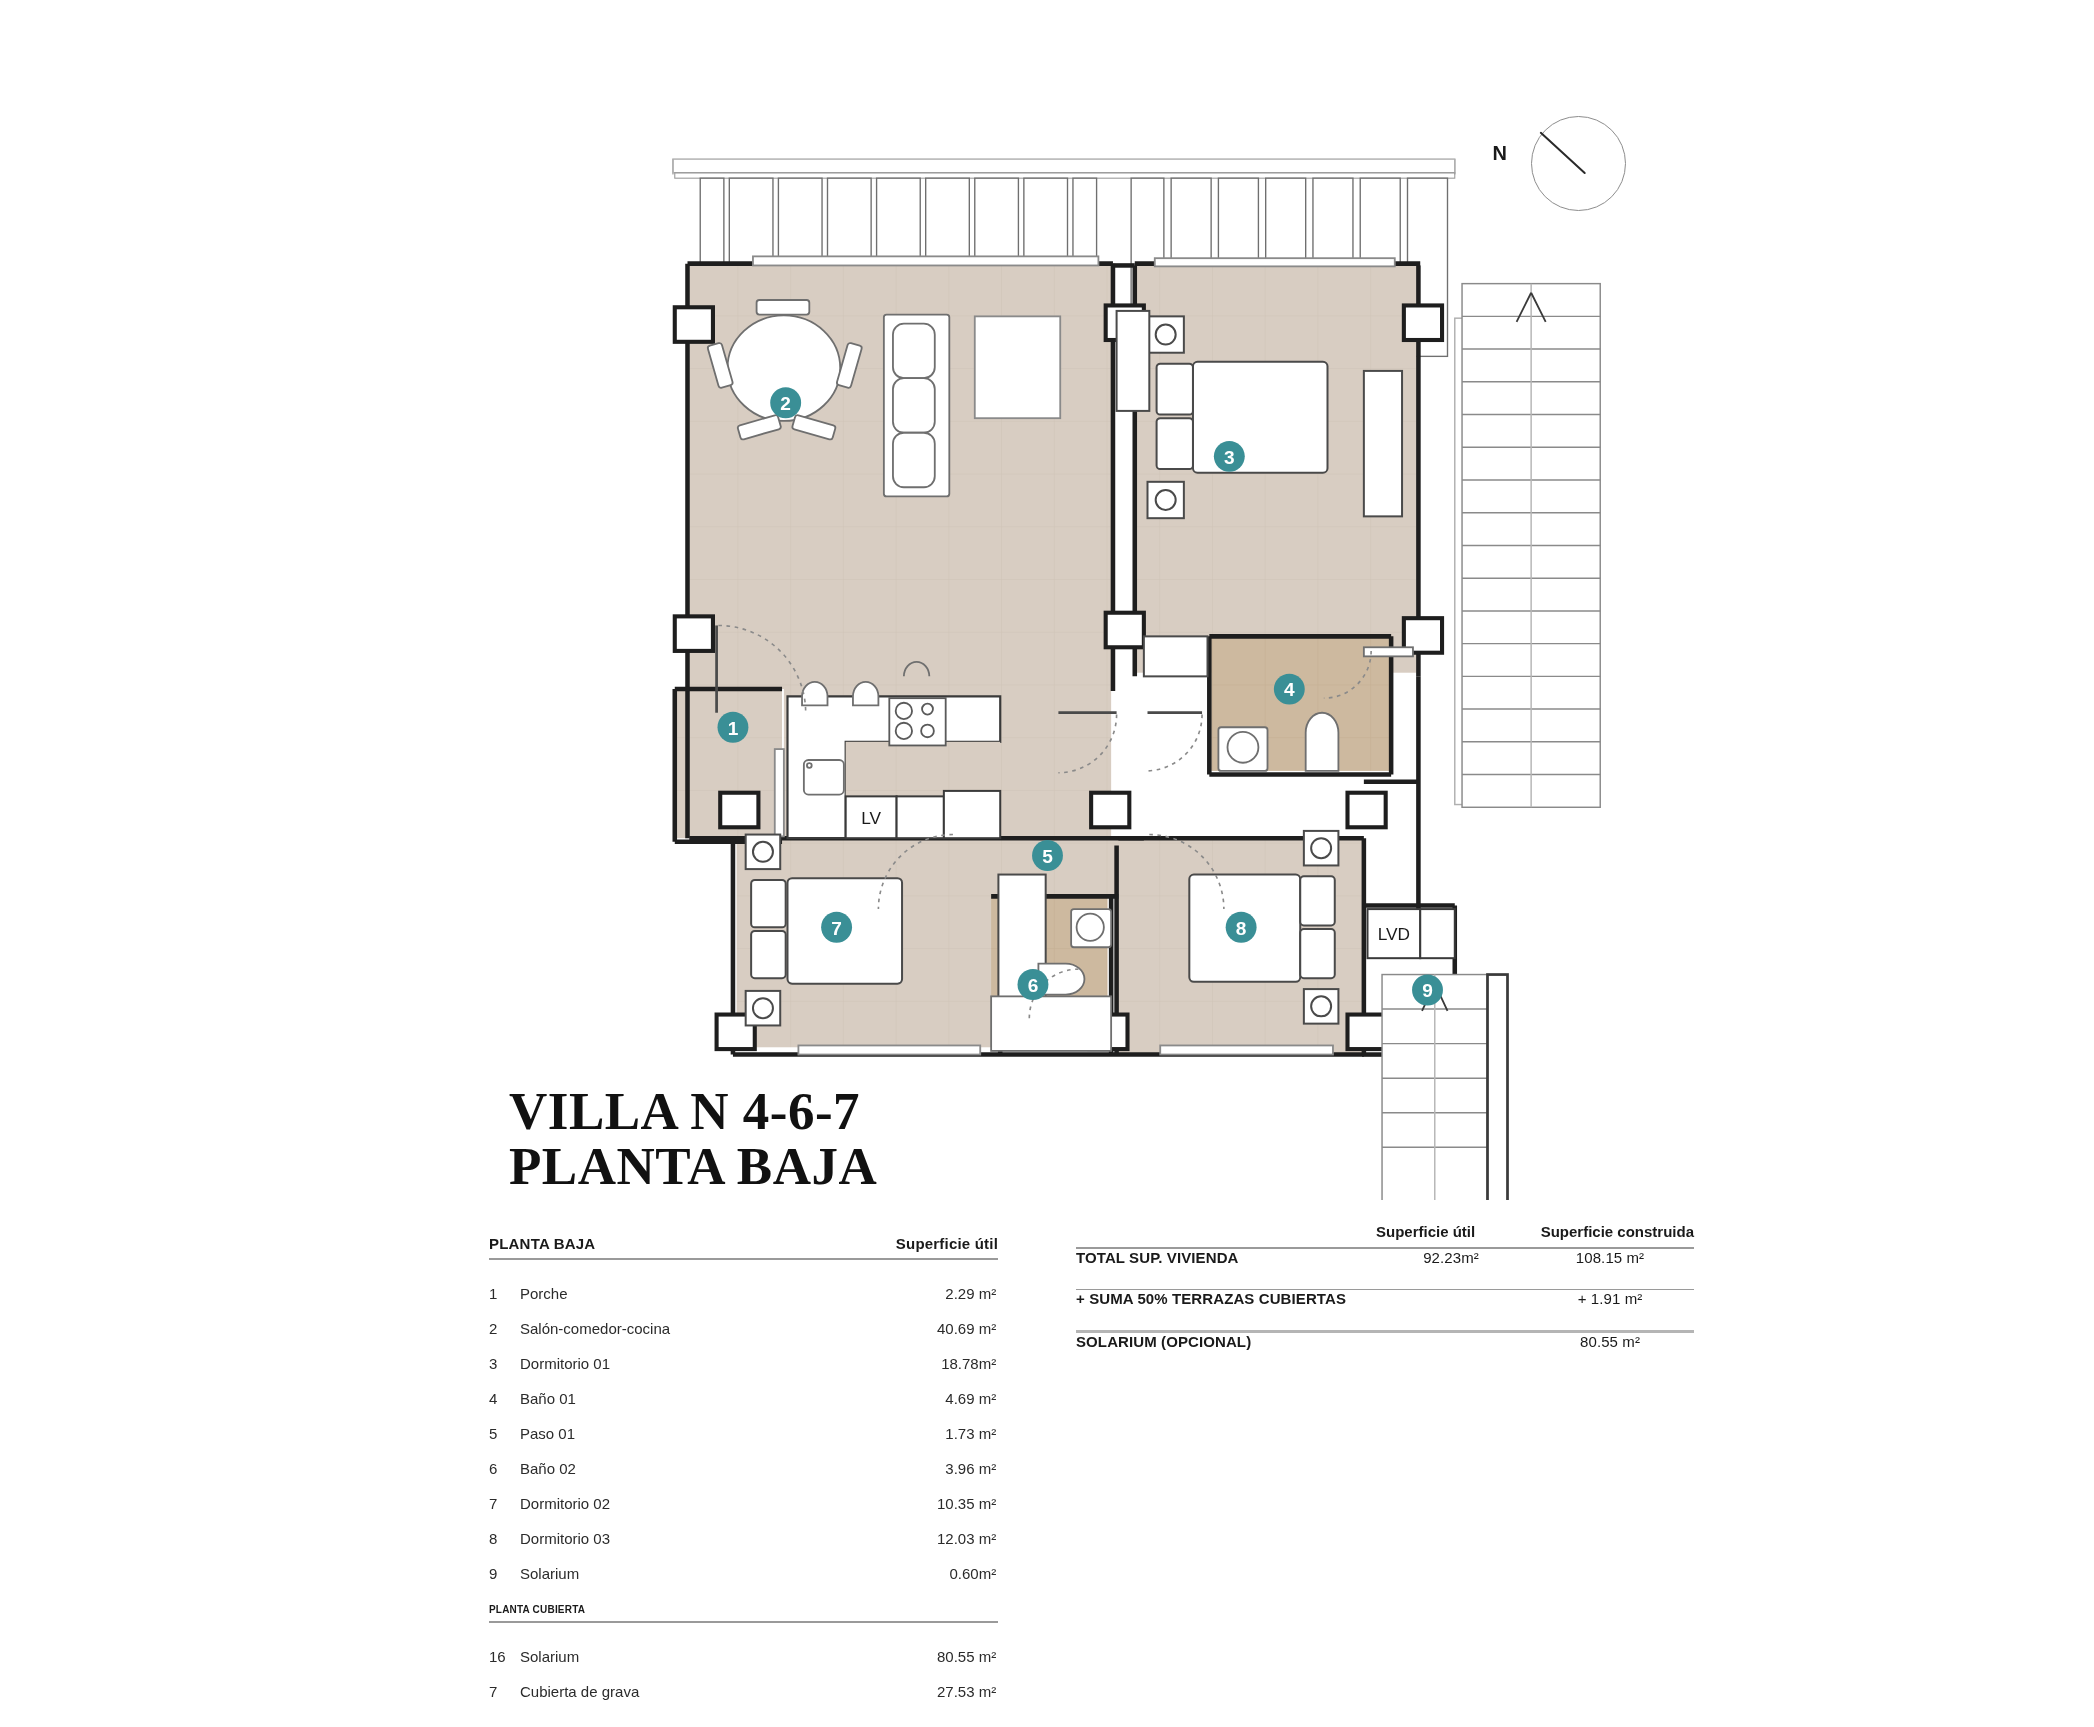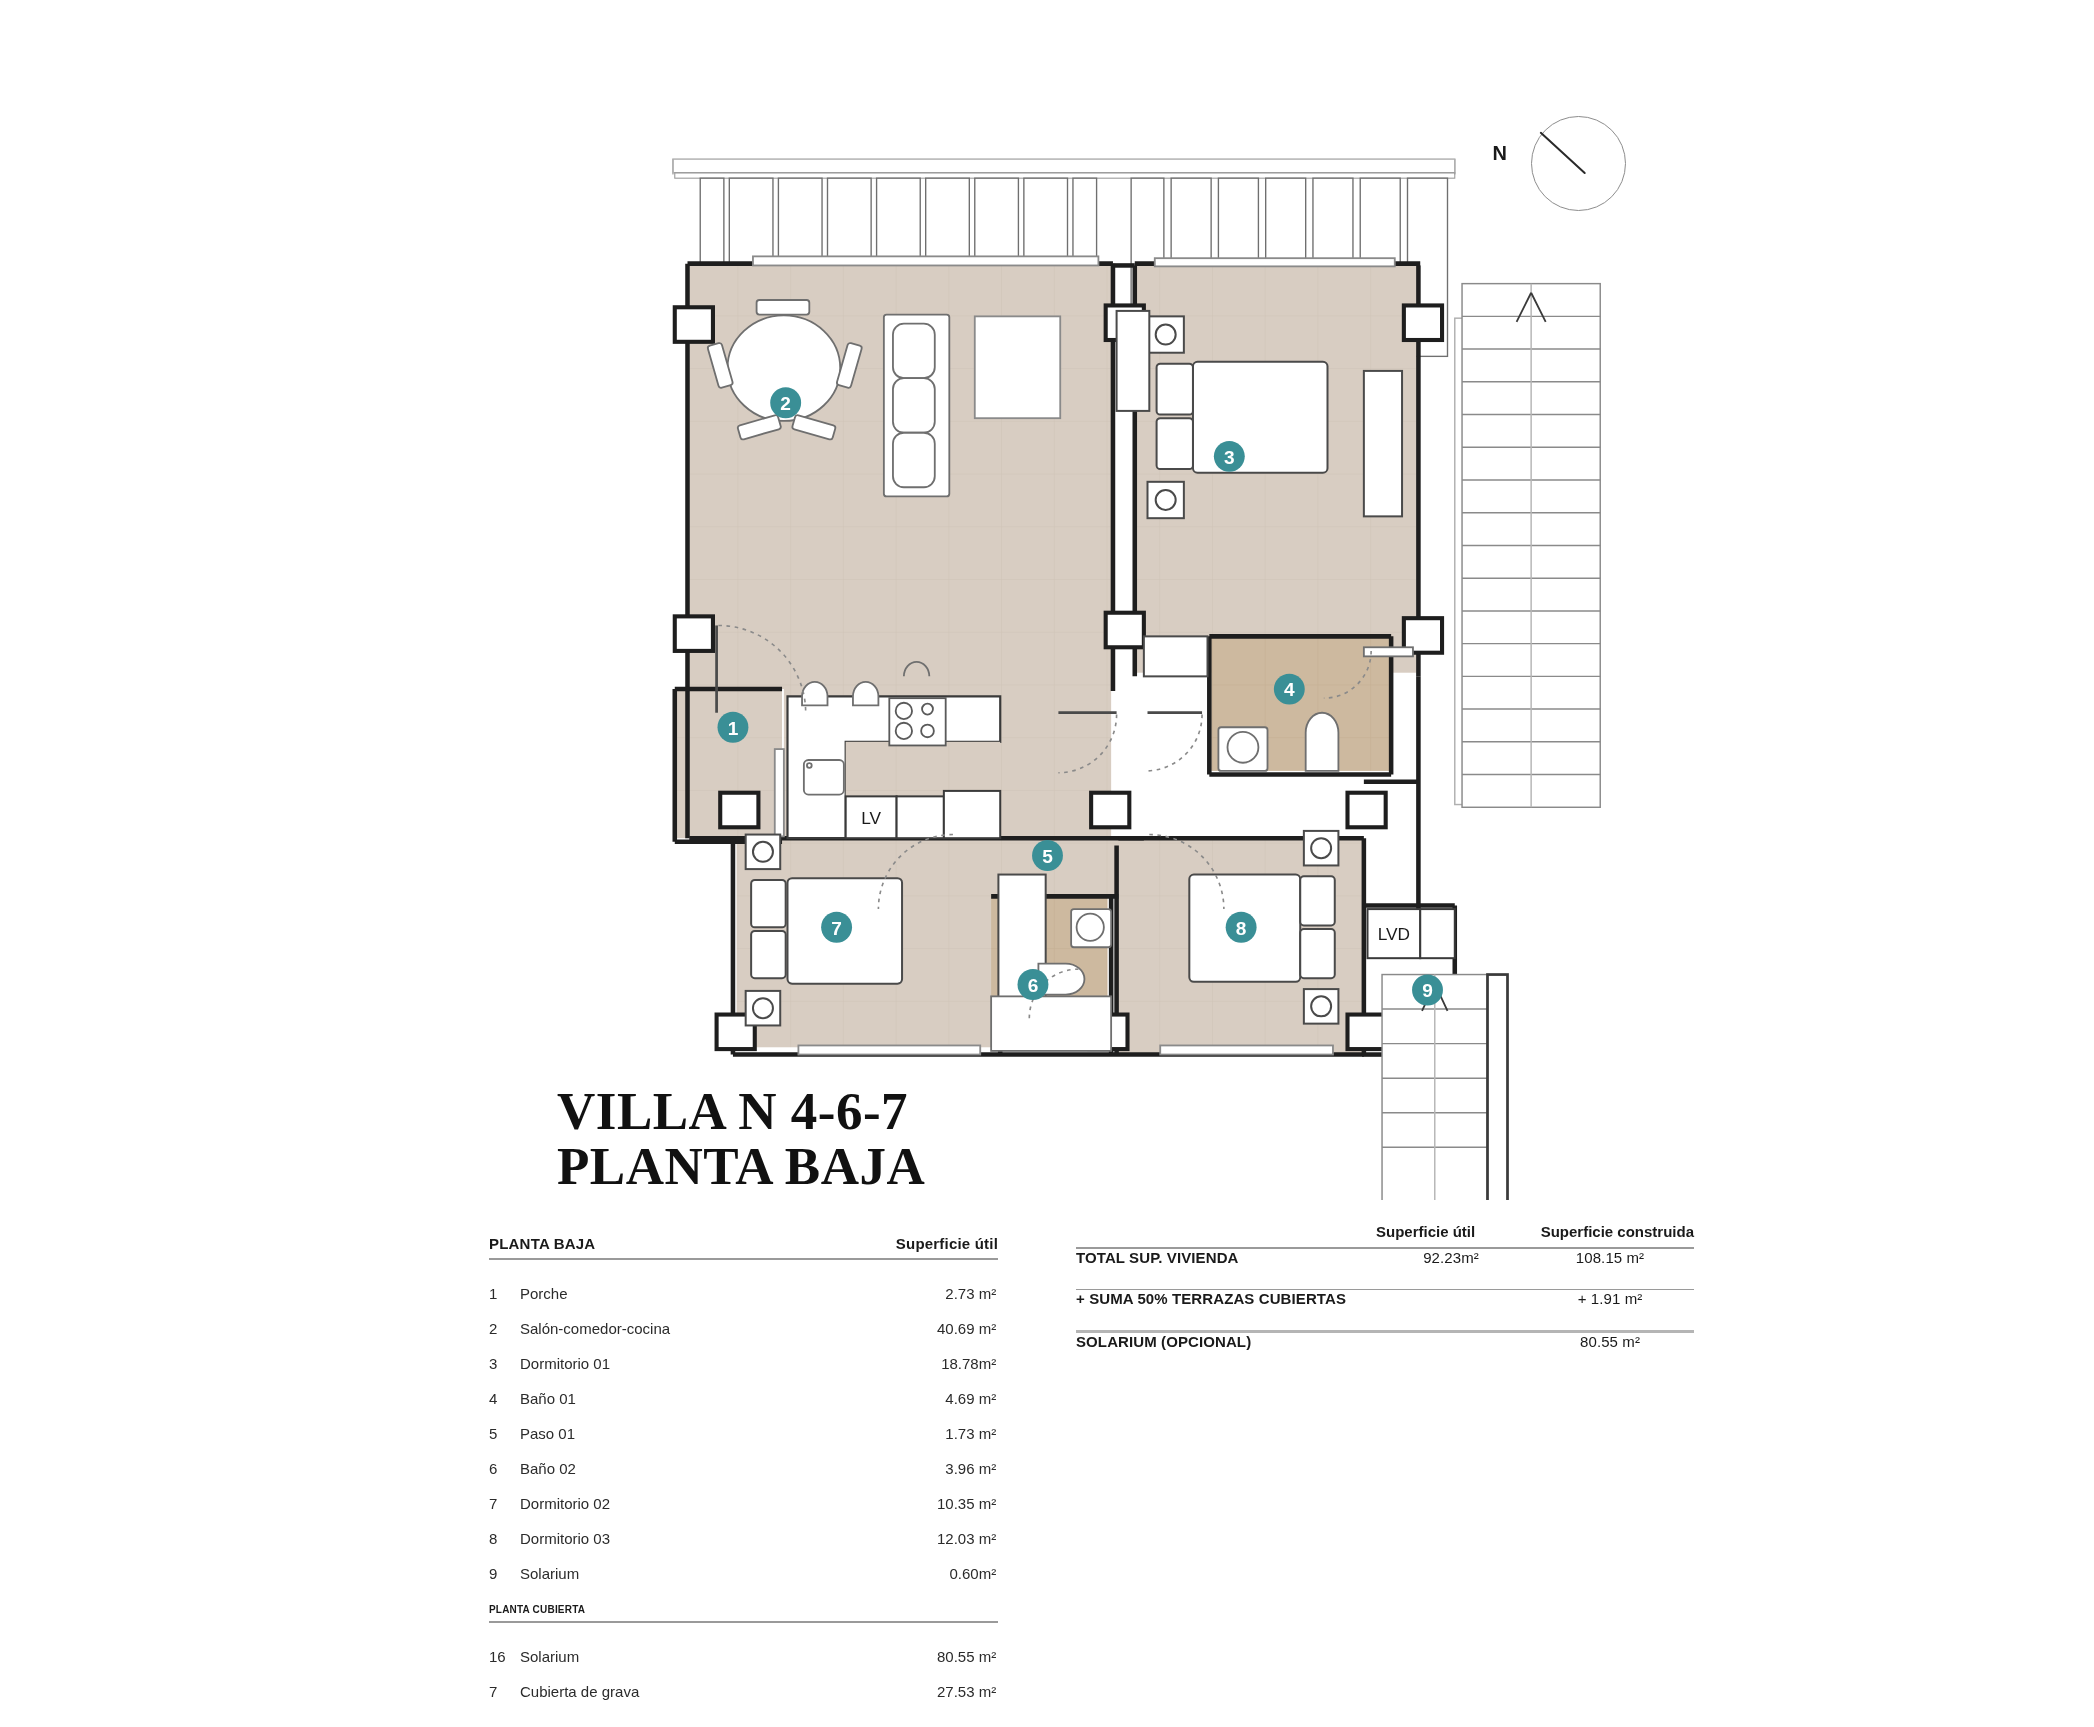--- a/index.html
+++ b/index.html
@@ -20,21 +20,21 @@
     border:1.5px solid #8d8d8d; border-radius:50%; }
   #compass .needle { position:absolute; left:52px; top:23.6px; width:53px; height:53px; }
   #compass .n-label { position:absolute; left:5.5px; top:35px; font-size:20px; font-weight:700; color:#1a1a1a; }
 
   
   #floorplan { position:absolute; left:0; top:0; width:2095px; height:1200px; }
 
   
   #plan-title { position:absolute; left:509px; top:1084px;
     font-family:"Liberation Serif", serif; font-weight:700;
-    font-size:53px; line-height:1.04; letter-spacing:0.5px; color:#111;margin-left:48px; }
+    font-size:53px; line-height:1.04; letter-spacing:0.5px; color:#111; }
 
   
   .tbl { position:absolute; }
   #left-table { left:489px; top:1235px; width:509px; }
   #right-table { left:1076px; top:1223px; width:618px; }
 
   .tbl .hdr { display:flex; align-items:flex-end; font-size:15px; font-weight:700;
     letter-spacing:0.2px; padding-bottom:6.4px; }
   .tbl .rule { height:1.5px; background:#9a9a9a; width:100%; }
   .tbl .rule.light { background:#b5b5b5; height:1.3px; }
@@ -399,21 +399,21 @@
     <div class="hdr">
       <span>PLANTA BAJA</span>
       <span class="col-label">Superficie útil</span>
     </div>
     <div class="rule"></div>
     <div class="gap"></div>
 
     <div class="row">
       <span class="num">1</span>
       <span class="nm">Porche</span>
-      <span class="ar">2.73 m²</span>
+      <span class="ar">2.29 m²</span>
     </div>
     <div class="row">
       <span class="num">2</span>
       <span class="nm">Salón-comedor-cocina</span>
       <span class="ar">40.69 m²</span>
     </div>
     <div class="row">
       <span class="num">3</span>
       <span class="nm">Dormitorio 01</span>
       <span class="ar">18.78m²</span>

